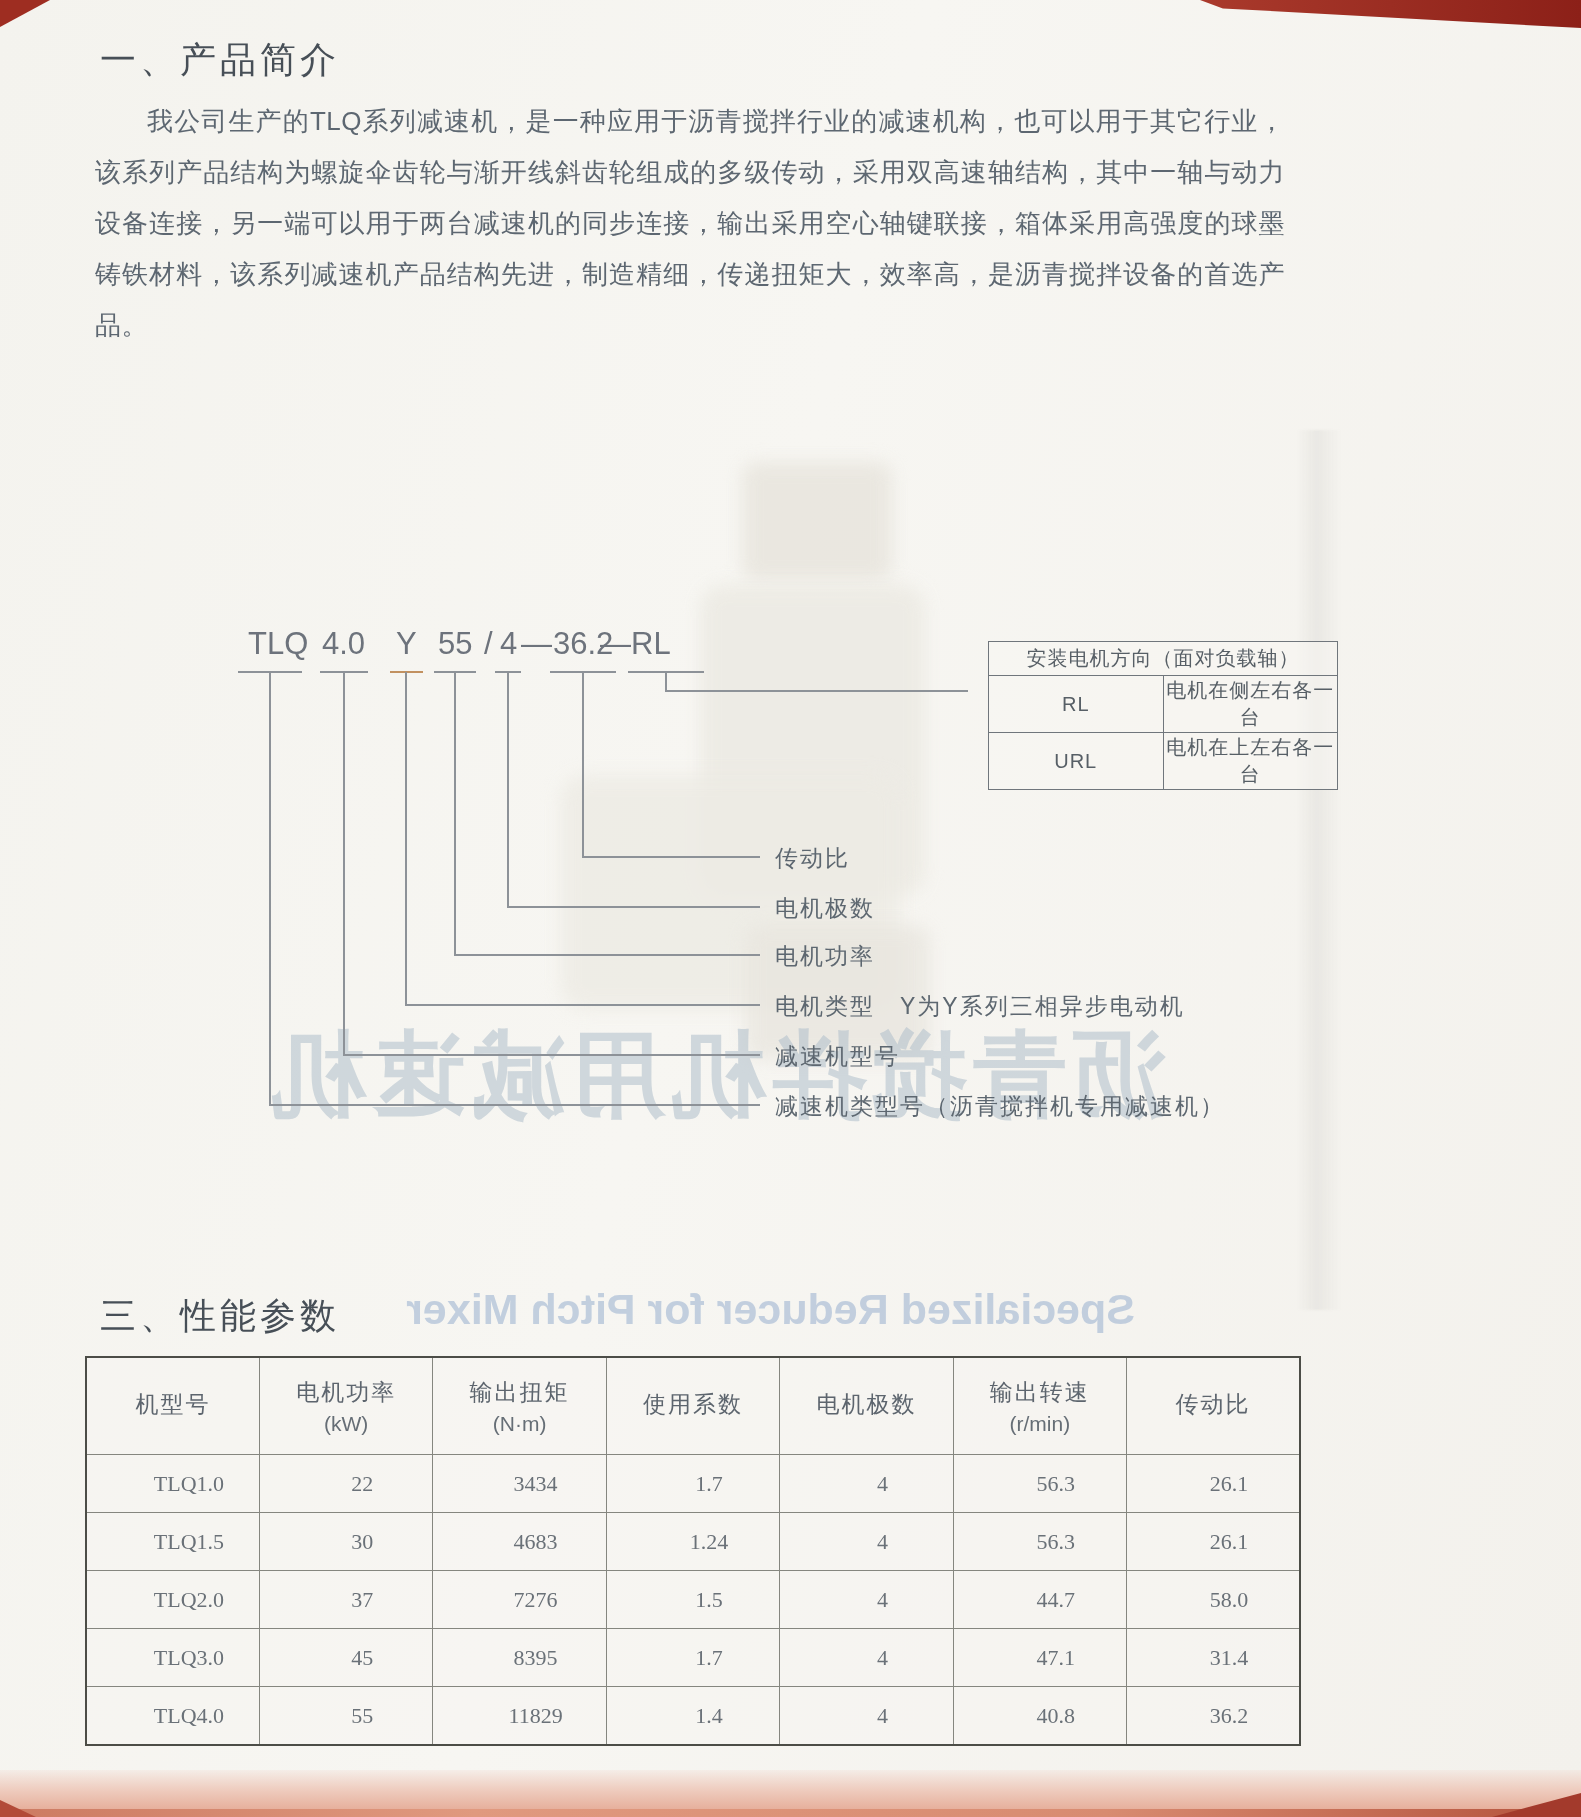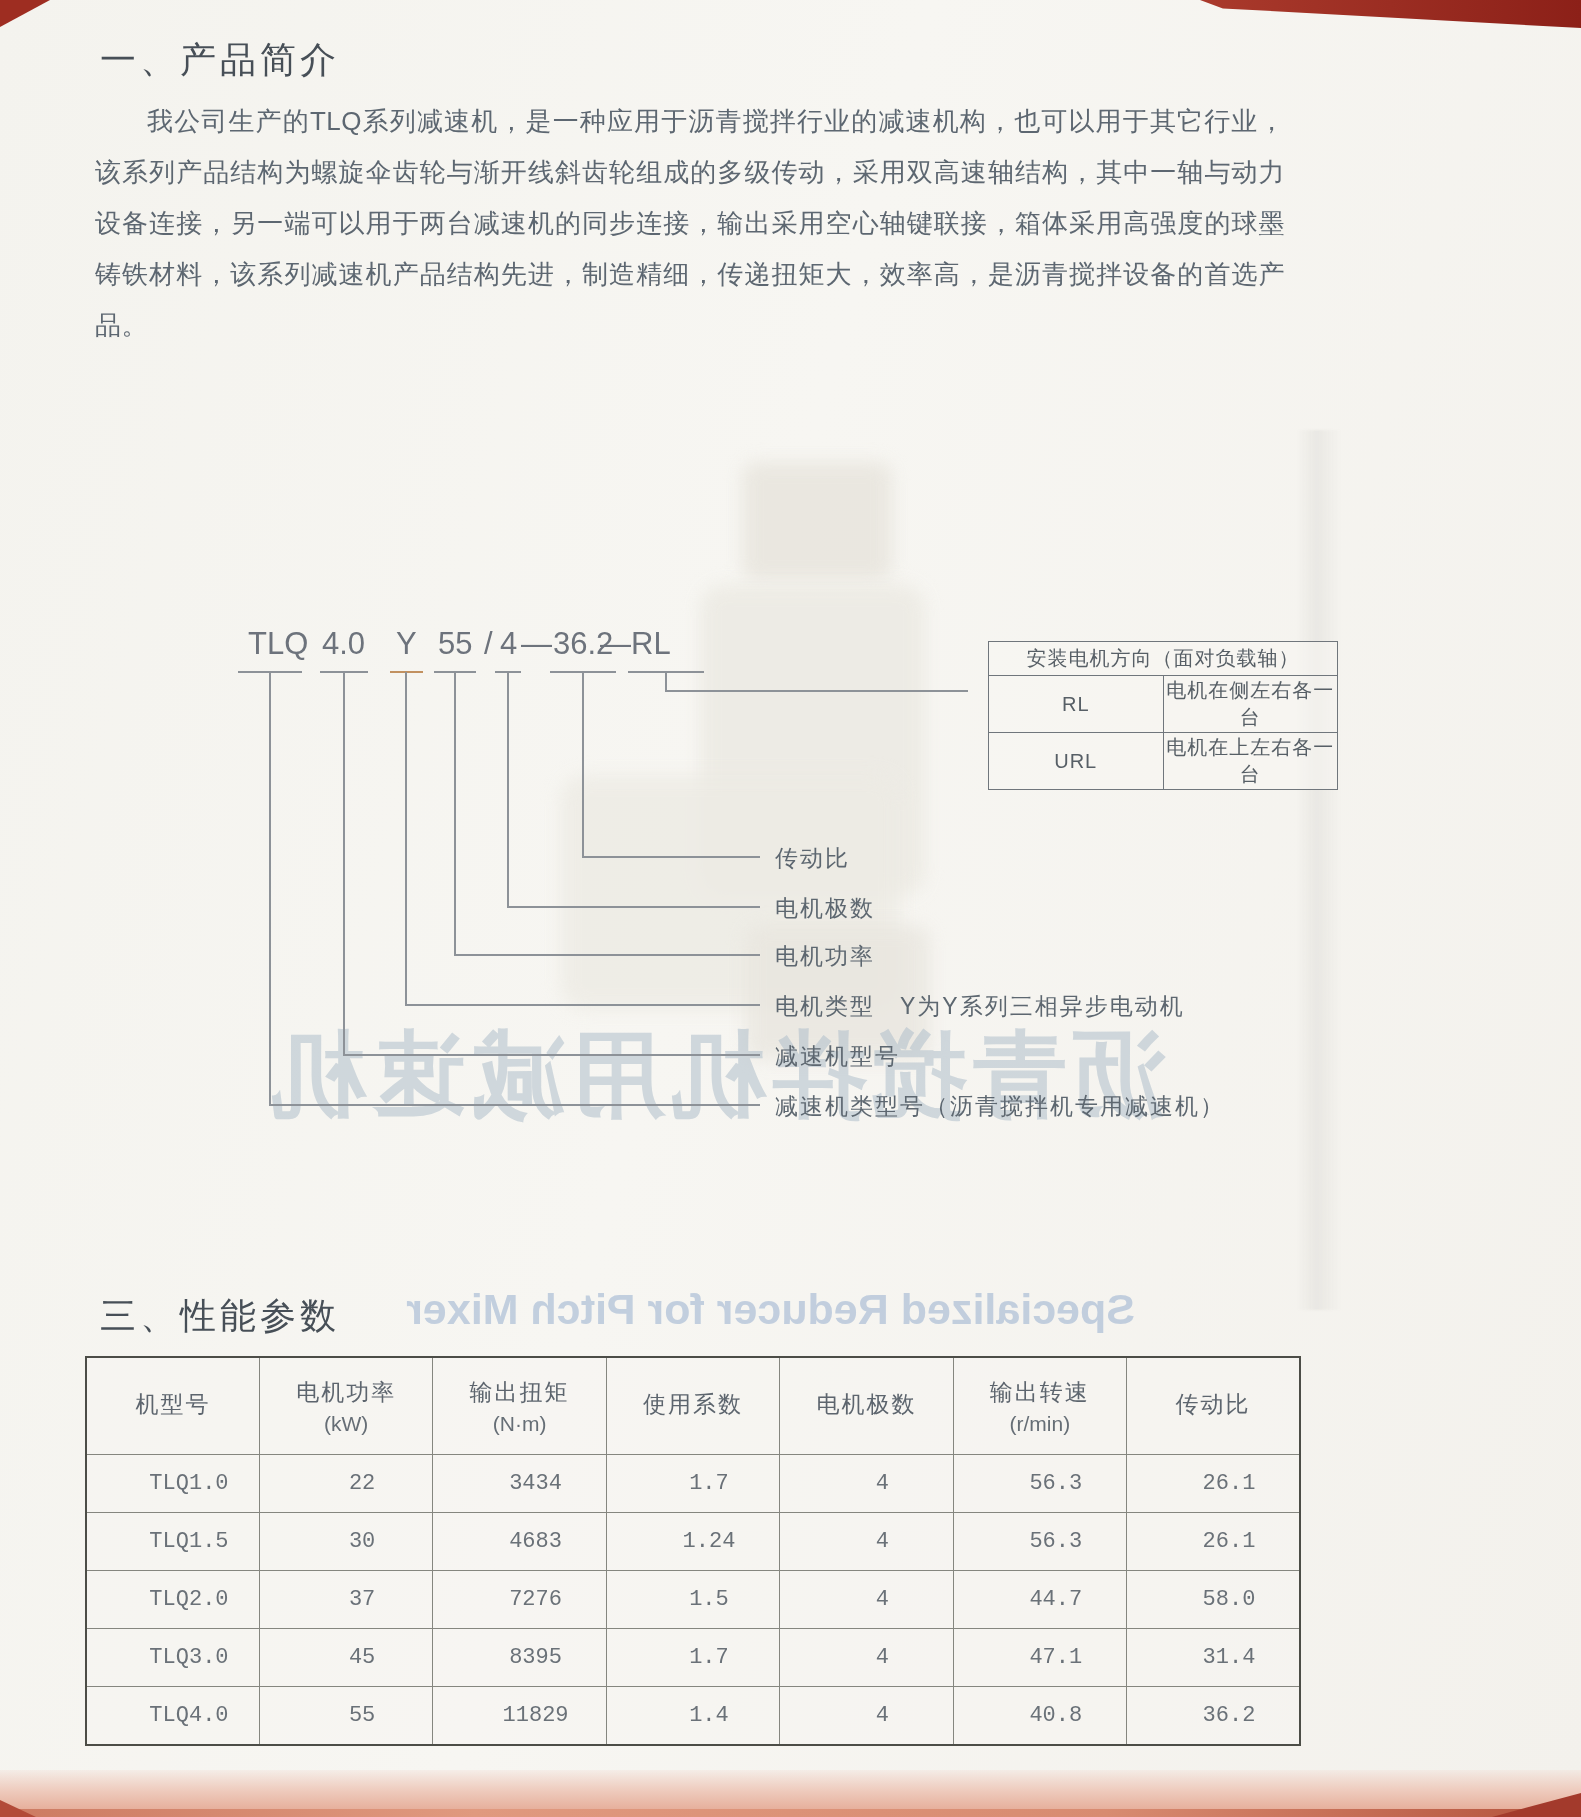--- a/index.html
+++ b/index.html
@@ -48,21 +48,21 @@
   }
   .dirbox .code-col{width:70px;}
   .perf{
     position:absolute;left:85px;top:1356px;width:1216px;z-index:2;
     border-collapse:collapse;table-layout:fixed;border:2px solid #4c4d47;
     background:rgba(247,246,242,.4);
   }
   .perf th,.perf td{border:1px solid #85867f;text-align:center;vertical-align:middle;}
   .perf th{height:94px;font-weight:normal;font-size:23px;color:#5d656e;letter-spacing:2px;}
   .perf th .unit{display:block;font-size:21px;letter-spacing:0;margin-top:4px;color:#666e76;}
-  .perf td{height:55px;font-size:22px;color:#6a7178;font-family:Liberation Mono, monospace;padding-left:33px;}
+  .perf td{height:55px;font-size:22px;color:#6a7178;font-family:Liberation Serif, serif;padding-left:33px;}
   
   .mark{position:absolute;z-index:4;}
   .corner-tl{left:0;top:0;width:50px;height:27px;background:#9e2d21;clip-path:polygon(0 0,100% 0,0 100%);}
   .edge-tr{left:1200px;top:0;width:381px;height:28px;background:linear-gradient(to right,#aa3a2c,#8c2018);clip-path:polygon(0 0,100% 0,100% 100%,6% 30%);}
   .bottom-band{left:0;top:1770px;width:1581px;height:47px;background:linear-gradient(to bottom,rgba(240,213,203,.25) 0%,#eecabc 45%,#e3a48e 100%);}
   .bottom-edge{left:0;top:1809px;width:1581px;height:8px;background:linear-gradient(to right,#cc7a62,#e0997f 30%,#d88b71 70%,#b4523c);}
   .corner-br{left:1492px;top:1793px;width:89px;height:24px;background:#a33a2c;clip-path:polygon(100% 0,100% 100%,0 100%);}
   .corner-bl{left:0;top:1800px;width:36px;height:17px;background:#b24a38;clip-path:polygon(0 0,100% 100%,0 100%);}
 </style>
 </head>

